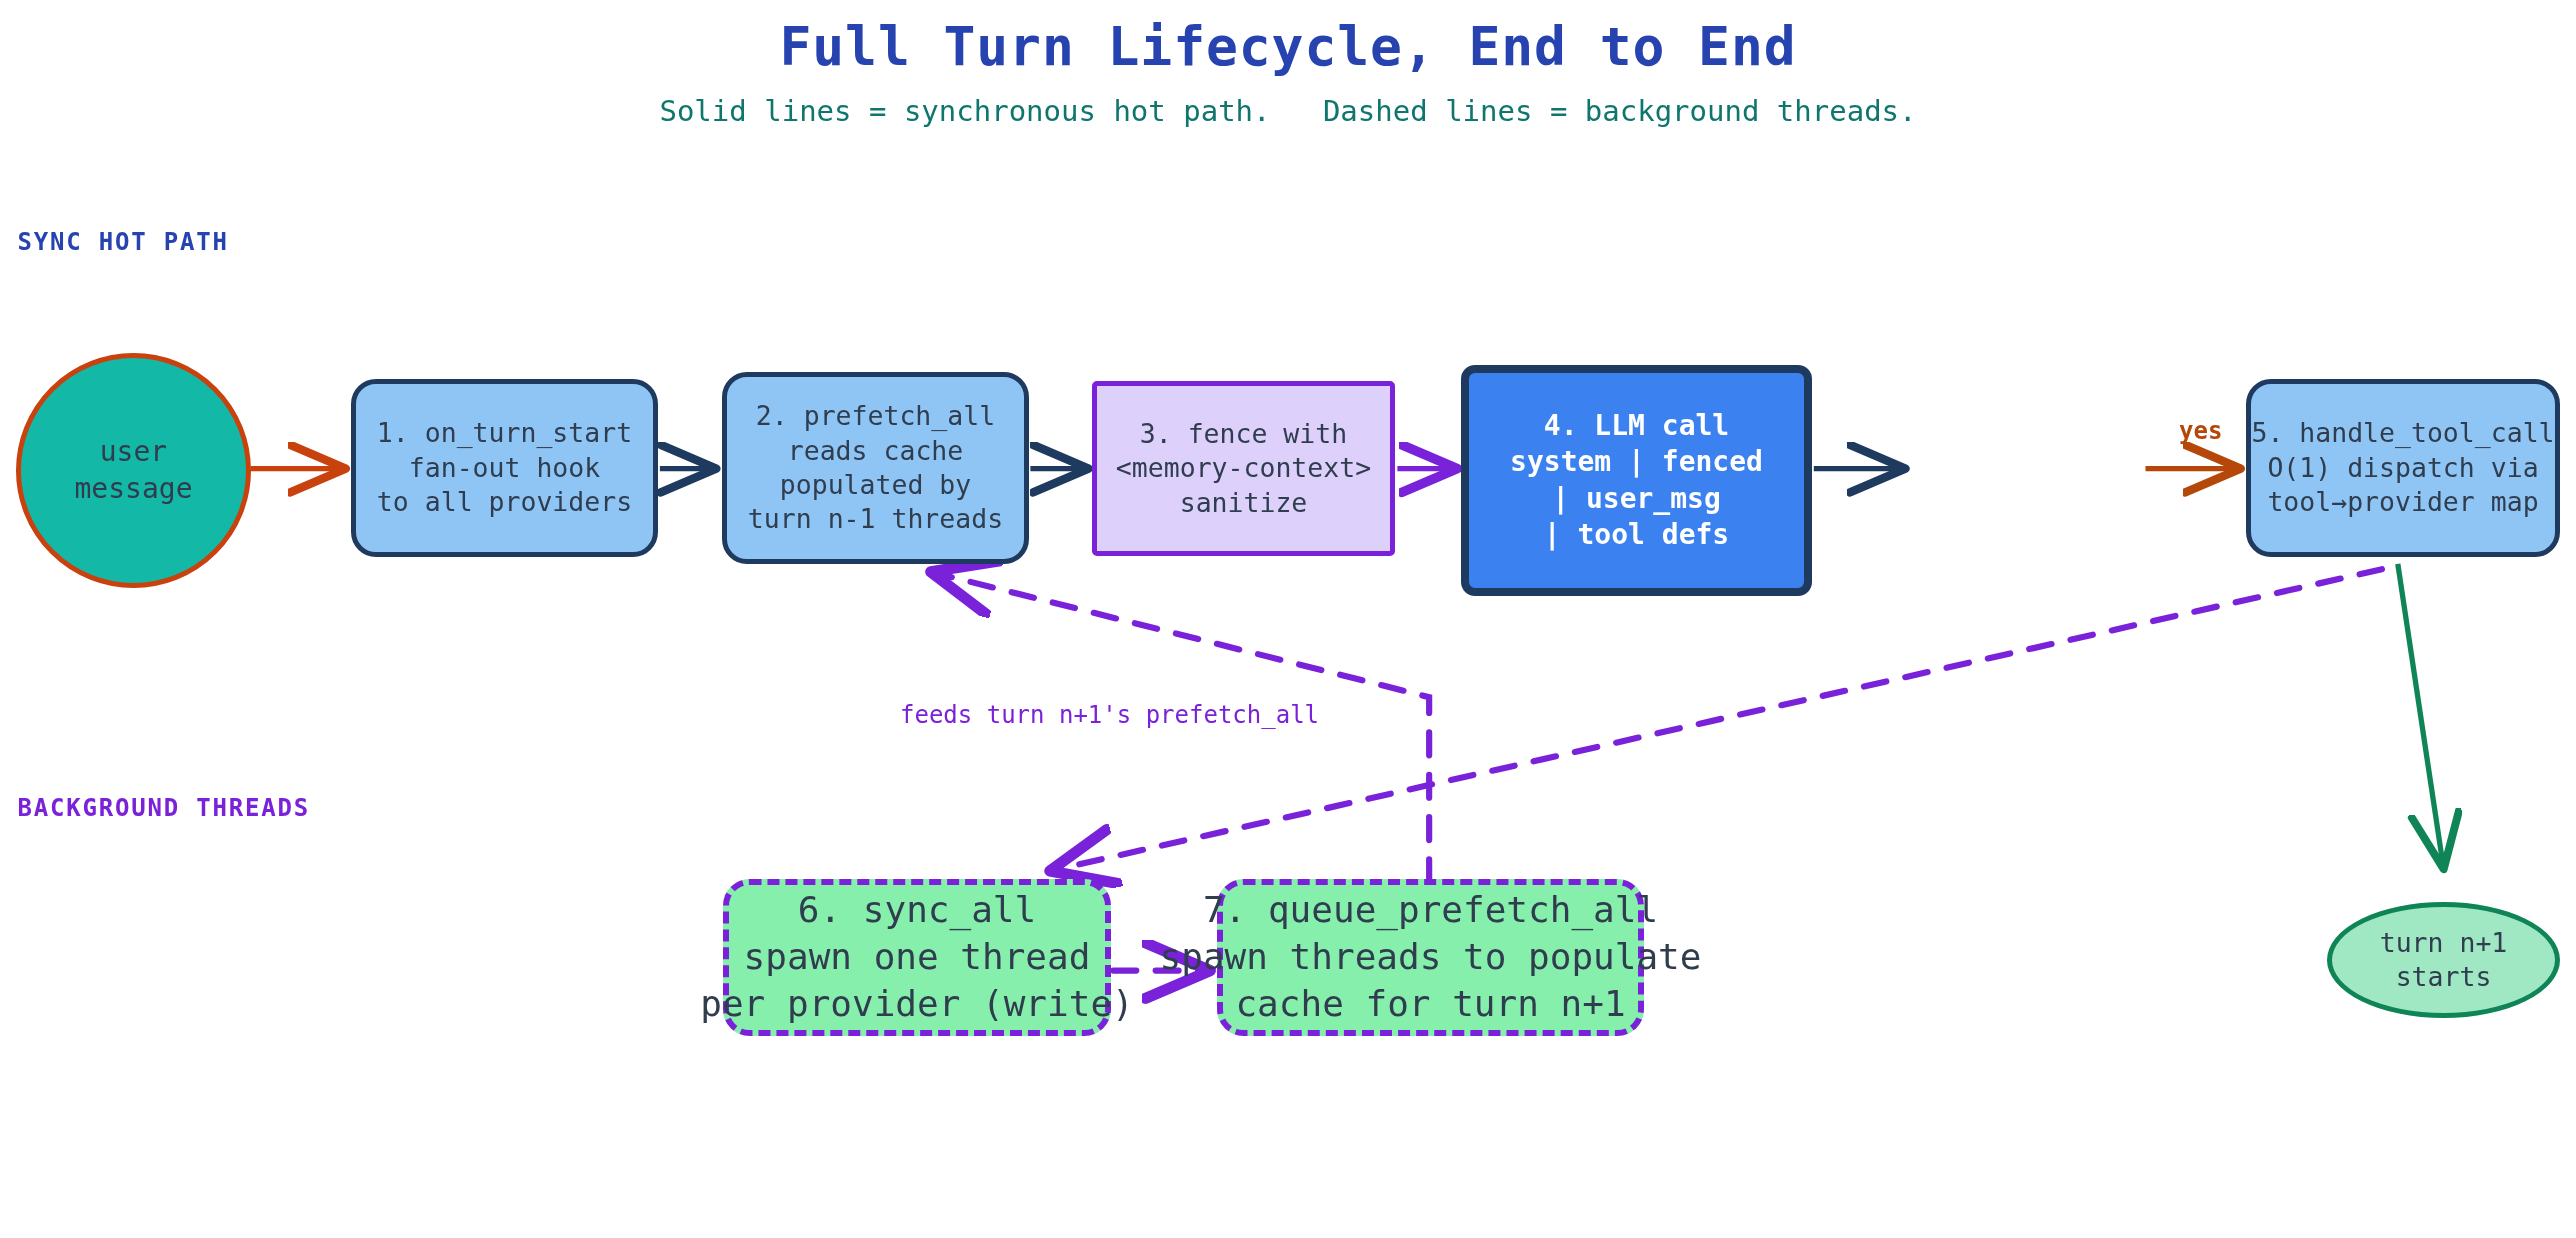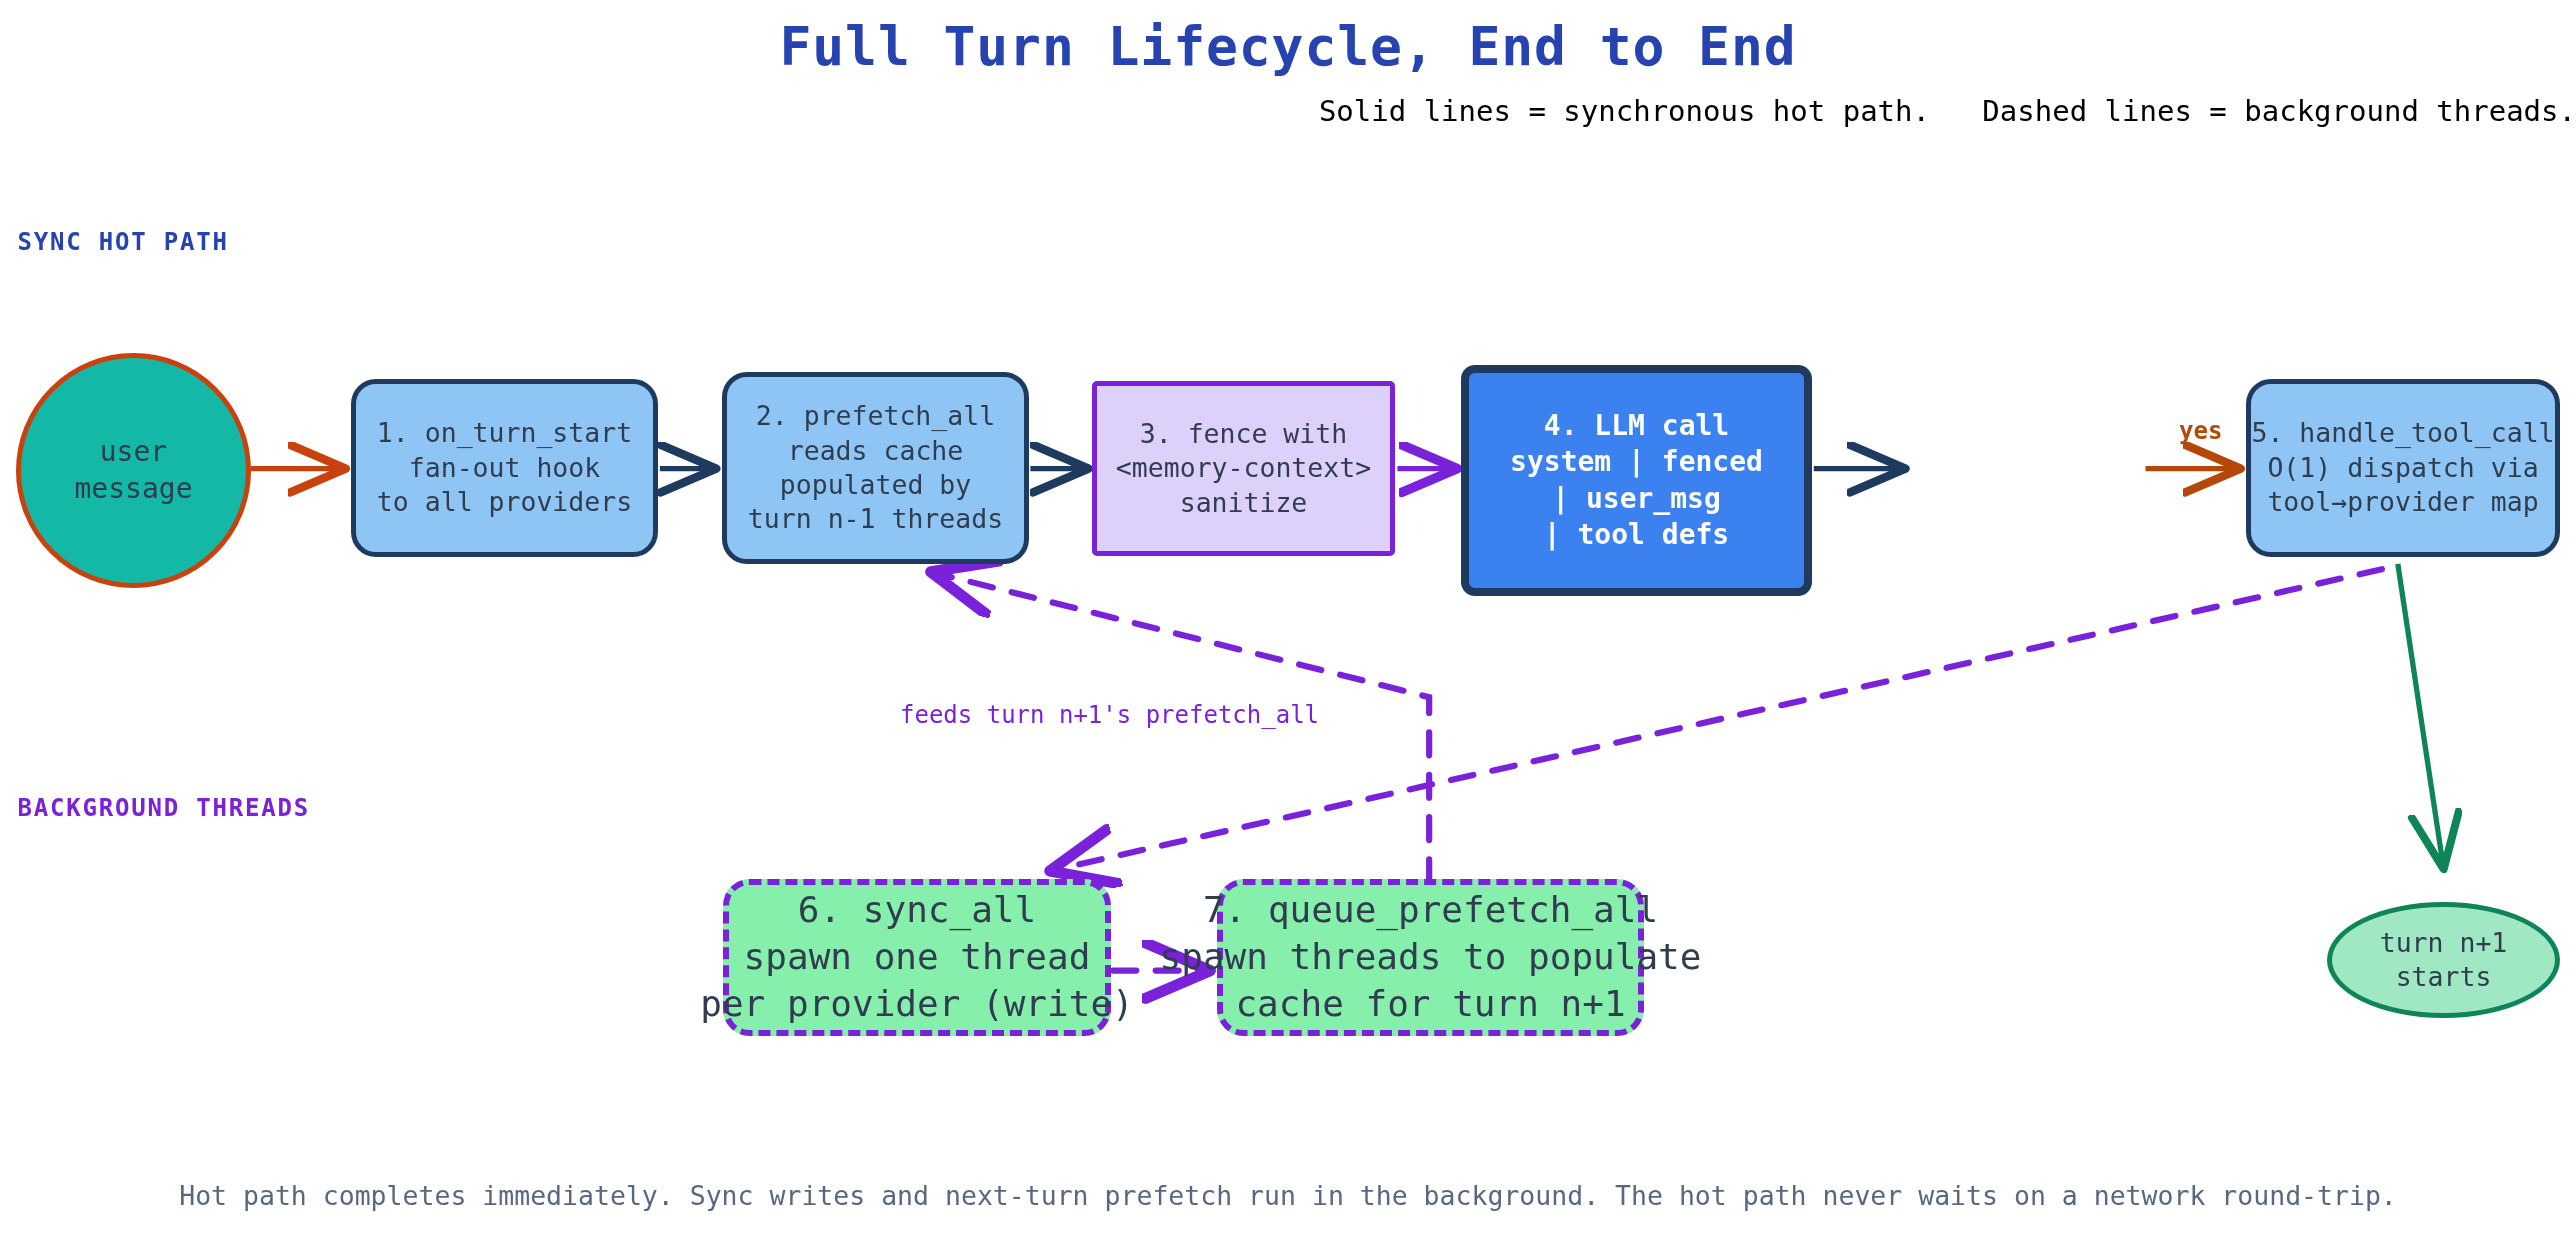--- a/index.html
+++ b/index.html
@@ -31,23 +31,23 @@
     font-size: 53px;
     font-weight: 700;
     color: #2743B0;
     letter-spacing: 0.9px;
     white-space: pre;
   }
   .subtitle {
     position: absolute;
     left: 0; top: 94px;
     width: 2576px;
-    text-align: right;
+    text-align: center;
     font-size: 29px;
-    color: #000000;
+    color: #0f766e;
     white-space: pre;
   }
   .footnote {
     position: absolute;
     left: 0; top: 1180px;
     width: 2576px;
     text-align: center;
     font-size: 26.5px;
     color: #5A6782;
     white-space: pre;
@@ -269,16 +269,15 @@
     <span class="node-text">7. queue_prefetch_all
 spawn threads to populate
 cache for turn n+1</span>
   </div>
 
   <div class="node shape-ellipse" style="left:2327px; top:902px; width:233px; height:116px;">
     <span class="node-text">turn n+1
 starts</span>
   </div>
 
-  <div class="footnote">Hot path completes immediately. Sync writes and next-turn prefetch run in the background. The hot path never waits on a network round-trip.</div>
 
 </div>
 
 
 </body></html>

